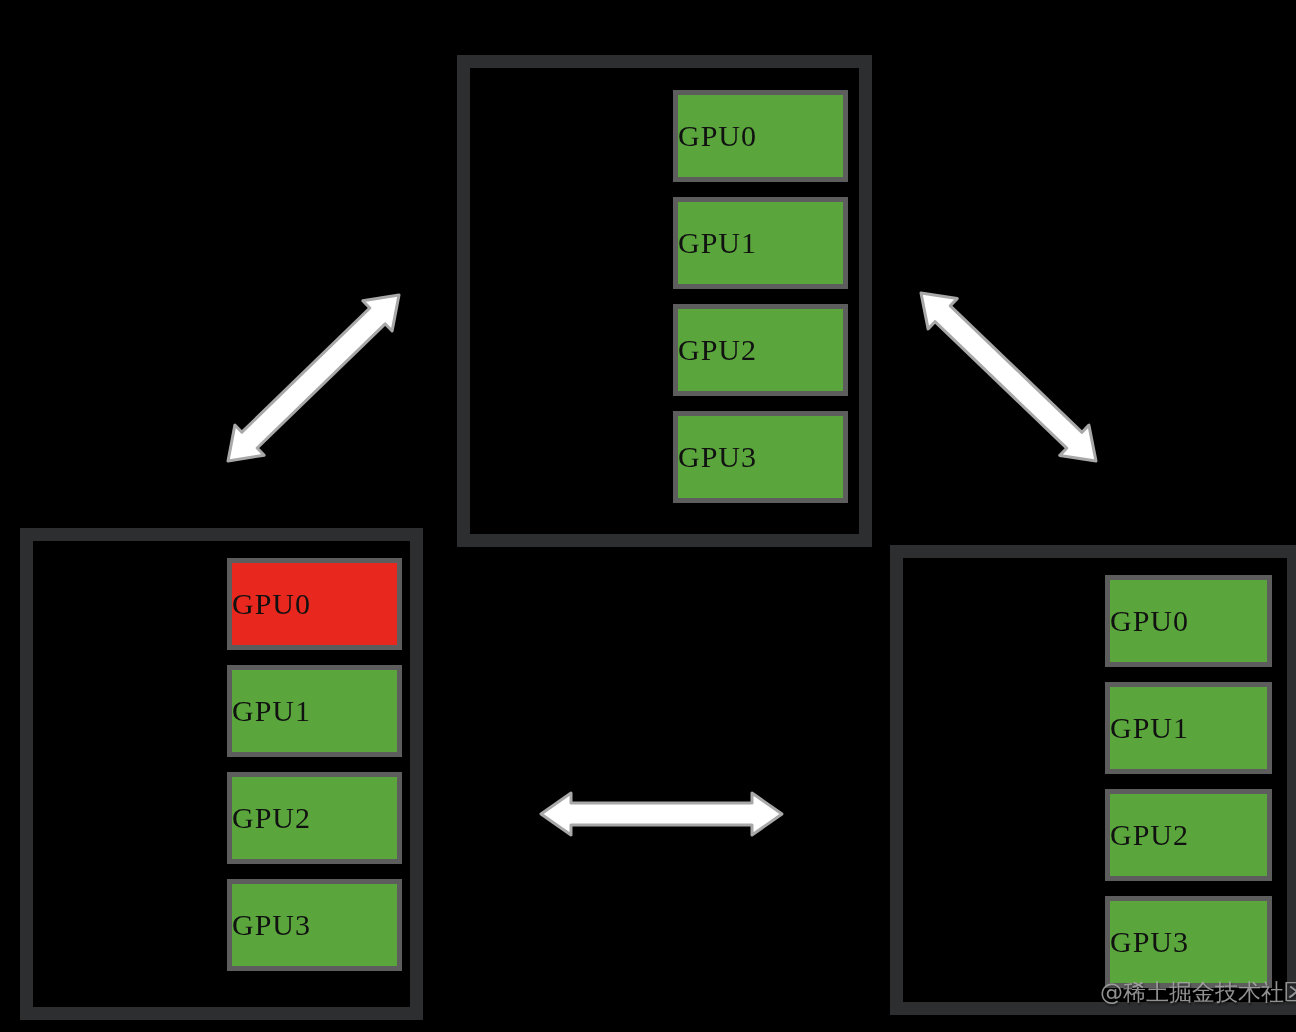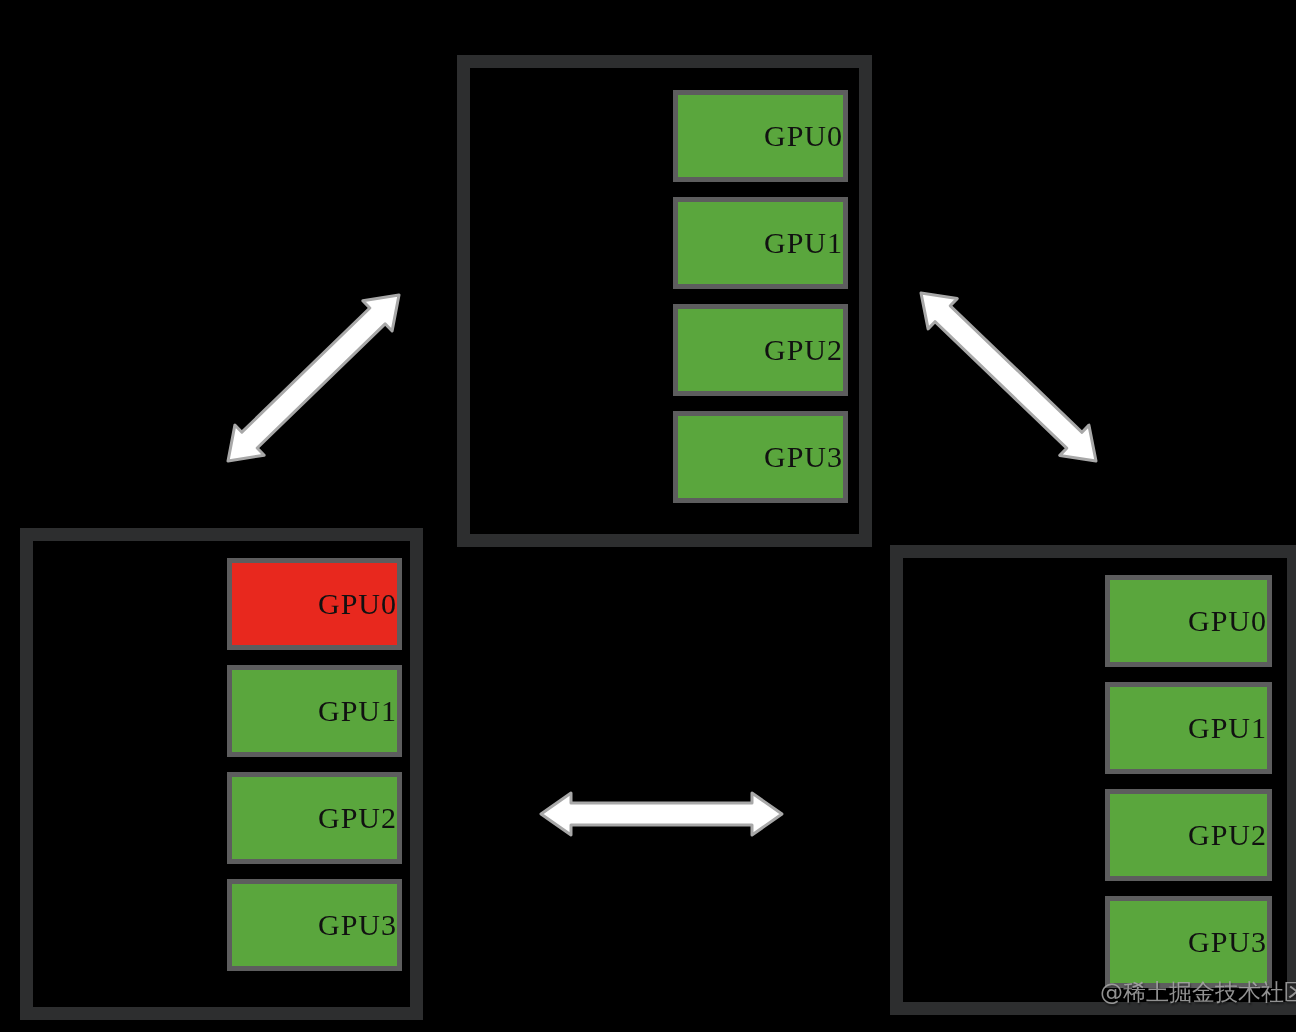--- a/index.html
+++ b/index.html
@@ -35,21 +35,21 @@
   .node-right .gpu-stack { left: 202px; top: 17px; }
 
   .gpu-box {
     box-sizing: content-box;
     width: 165px;
     height: 82px;
     border: 5px solid var(--gpu-border, #5d5d5e);
     margin-bottom: 15px;
     display: flex;
     align-items: center;
-    justify-content: flex-end;
+    justify-content: flex-start;
     background: var(--gpu-ok, #5aa63d);
   }
   .node-right .gpu-box { width: 157px; }
   .gpu-box:last-child { margin-bottom: 16px; }
   .gpu-box.ok     { background: var(--gpu-ok, #5aa63d); }
   .gpu-box.failed { background: var(--gpu-failed, #e8281e); }
 
   .gpu-label {
     font-size: 30px;
     color: var(--gpu-label, #111);

